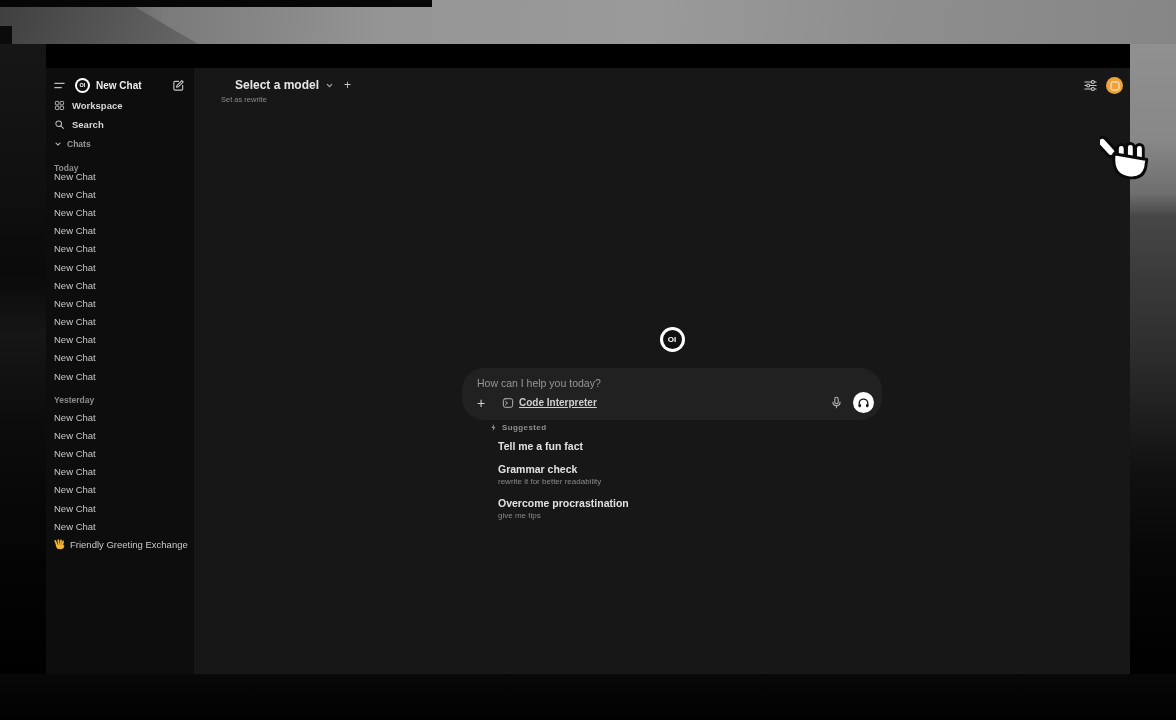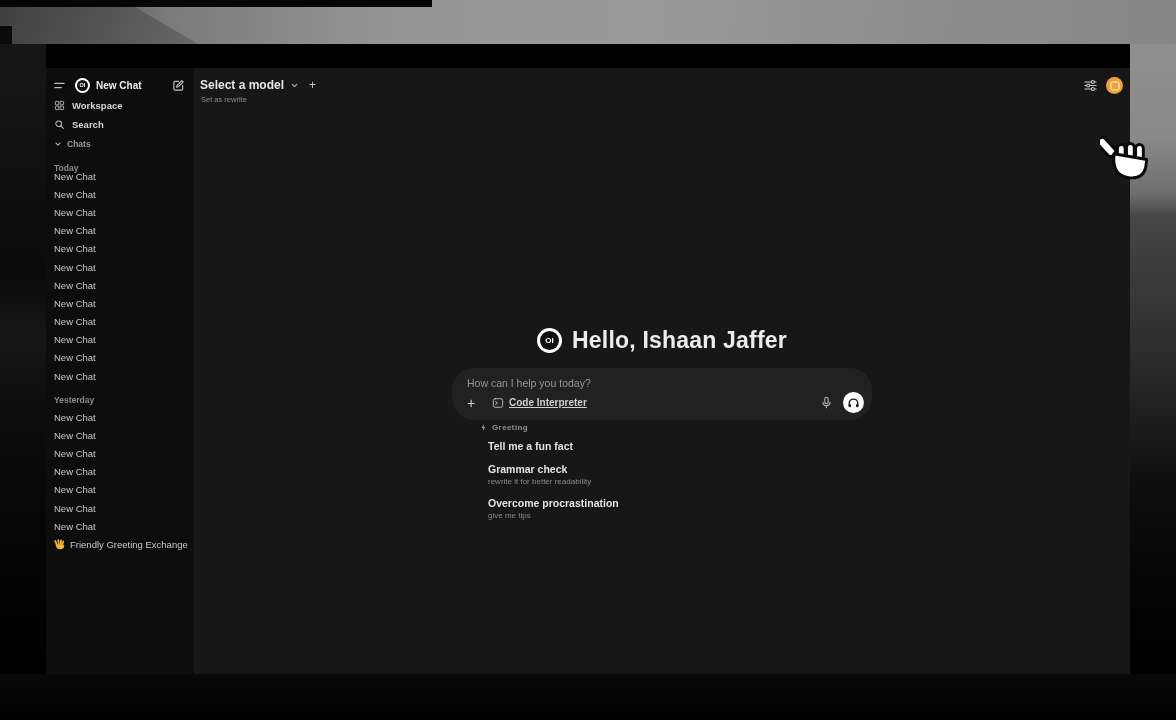--- a/index.html
+++ b/index.html
@@ -20,21 +20,21 @@
   #wp-right { top:44px; right:0; width:46px; height:630px;
     background:linear-gradient(180deg,#909090 0px,#888888 95px,#6e6e6e 150px,#474747 172px,#3a3a3a 235px,#2f2f2f 300px,#1f1f1f 370px,#101010 430px,#060606 520px,#000 630px); }
   #wp-left { top:44px; left:0; width:46px; height:630px;
     background:linear-gradient(180deg,#161616 0px,#101010 140px,#0a0a0a 230px,#161616 290px,#0c0c0c 380px,#040404 520px,#000 630px); }
   #wp-bottom { top:674px; left:0; width:1176px; height:46px;
     background:linear-gradient(180deg,#080808,#010101); }
 
   
   #app { position:absolute; left:46px; top:44px; width:1084px; height:630px; background:#171717; }
   .titlebar { height:24px; background:#000; }
-  .app-body { display:flex; height:606px; }
+  .app-body { display:flex; height:606px;gap:20px; }
 
   
   .sidebar { width:148px; flex:none; background:#0d0d0d; position:relative; color:#c7c7c7; }
   .sb-header { position:absolute; top:8px; left:7px; right:9px; height:18px; display:flex; align-items:center; }
   .icon { display:inline-flex; align-items:center; justify-content:center; color:#bdbdbd; }
   .sb-logo { width:15px; height:15px; margin-left:9px; background:#fff; border-radius:50%;
     display:flex; align-items:center; justify-content:center; flex:none; }
   .sb-logo-inner { width:11px; height:11px; background:#101010; border-radius:50%;
     color:#fff; font-size:5.5px; font-weight:bold; display:flex; align-items:center; justify-content:center; letter-spacing:.2px; }
   .sb-title { margin-left:6px; font-size:10px; font-weight:700; color:#ececec; white-space:nowrap; }
@@ -51,21 +51,21 @@
   .sb-list { position:absolute; left:0; right:0; }
   #list-today { top:99px; }
   #list-yesterday { top:340px; }
   .sb-chat-item { height:18.2px; display:flex; align-items:center; padding-left:8px;
     font-size:9.5px; font-weight:500; color:#c7c7c7; white-space:nowrap; cursor:pointer; }
   .sb-special { position:absolute; top:467px; left:0; right:0; height:18px; display:flex; align-items:center;
     gap:5px; padding-left:8px; font-size:9.5px; font-weight:500; color:#c9c9c9; white-space:nowrap; cursor:pointer; }
 
   
   .main { flex:1; position:relative; background:#171717; }
-  .model-row { position:absolute; top:10px; left:6px; display:flex; align-items:center; gap:6px; cursor:pointer; }
+  .model-row { position:absolute; top:10px; left:21px; display:flex; align-items:center; gap:6px; cursor:pointer; }
   .model-label { font-size:12px; font-weight:700; color:#e6e6e6; }
   .model-plus { font-size:12px; color:#c9c9c9; margin-left:4px; }
   .set-default { position:absolute; top:27px; left:7px; font-size:7.5px; color:#8b8b8b; cursor:pointer; }
   .top-right { position:absolute; top:9px; right:7px; display:flex; align-items:center; gap:8px; }
   .avatar { width:17px; height:17px; border-radius:50%; background:#eda23a; position:relative; cursor:pointer; flex:none; }
   .avatar-glyph { position:absolute; left:50%; top:50%; transform:translate(-50%,-50%);
     width:7px; height:7px; border:1.2px solid rgba(255,255,255,.85); border-radius:2px; }
 
   .hero { position:absolute; top:259px; left:0; width:100%; display:flex; justify-content:center; align-items:center; gap:10px; }
   .hero-logo { width:25px; height:25px; background:#fff; border-radius:50%; display:flex; align-items:center; justify-content:center; flex:none; }
@@ -230,21 +230,20 @@
         </span>
         <span class="avatar">
             <span class="avatar-glyph"></span>
           </span>
       </div>
 
       <div class="hero">
         <span class="hero-logo">
           <span class="hero-logo-inner">OI</span>
         </span>
-        <span class="hero-text">Hello, Ishaan Jaffer</span>
       </div>
 
       <div class="composer">
         <div class="composer-ph">How can I help you today?</div>
         <div class="composer-row">
           <span class="comp-plus">+</span>
           <span class="chip">
             <span class="icon">
               <svg width="12" height="12" viewBox="0 0 14 14" fill="none" stroke="currentColor" stroke-width="1.1" stroke-linecap="round" stroke-linejoin="round">
                   <rect x="1.6" y="2" width="10.8" height="10" rx="2.2"></rect>
@@ -272,21 +271,21 @@
         </div>
       </div>
 
       <div class="suggested">
         <div class="sugg-label-row">
           <span class="icon" style="color:#8f8f8f;">
             <svg width="7" height="9" viewBox="0 0 10 12" fill="currentColor">
                 <path d="M5.8 1L2 6.8h2.4L4 11l3.8-5.8H5.4z"></path>
               </svg>
           </span>
-          <span class="sugg-label">Greeting</span>
+          <span class="sugg-label">Suggested</span>
         </div>
         <div class="sugg-list">
 
             <div class="sugg-item">
               <div class="sugg-title">Tell me a fun fact</div>
             </div>
 
             <div class="sugg-item">
               <div class="sugg-title">Grammar check</div>
               <div class="sugg-sub">rewrite it for better readability</div>

